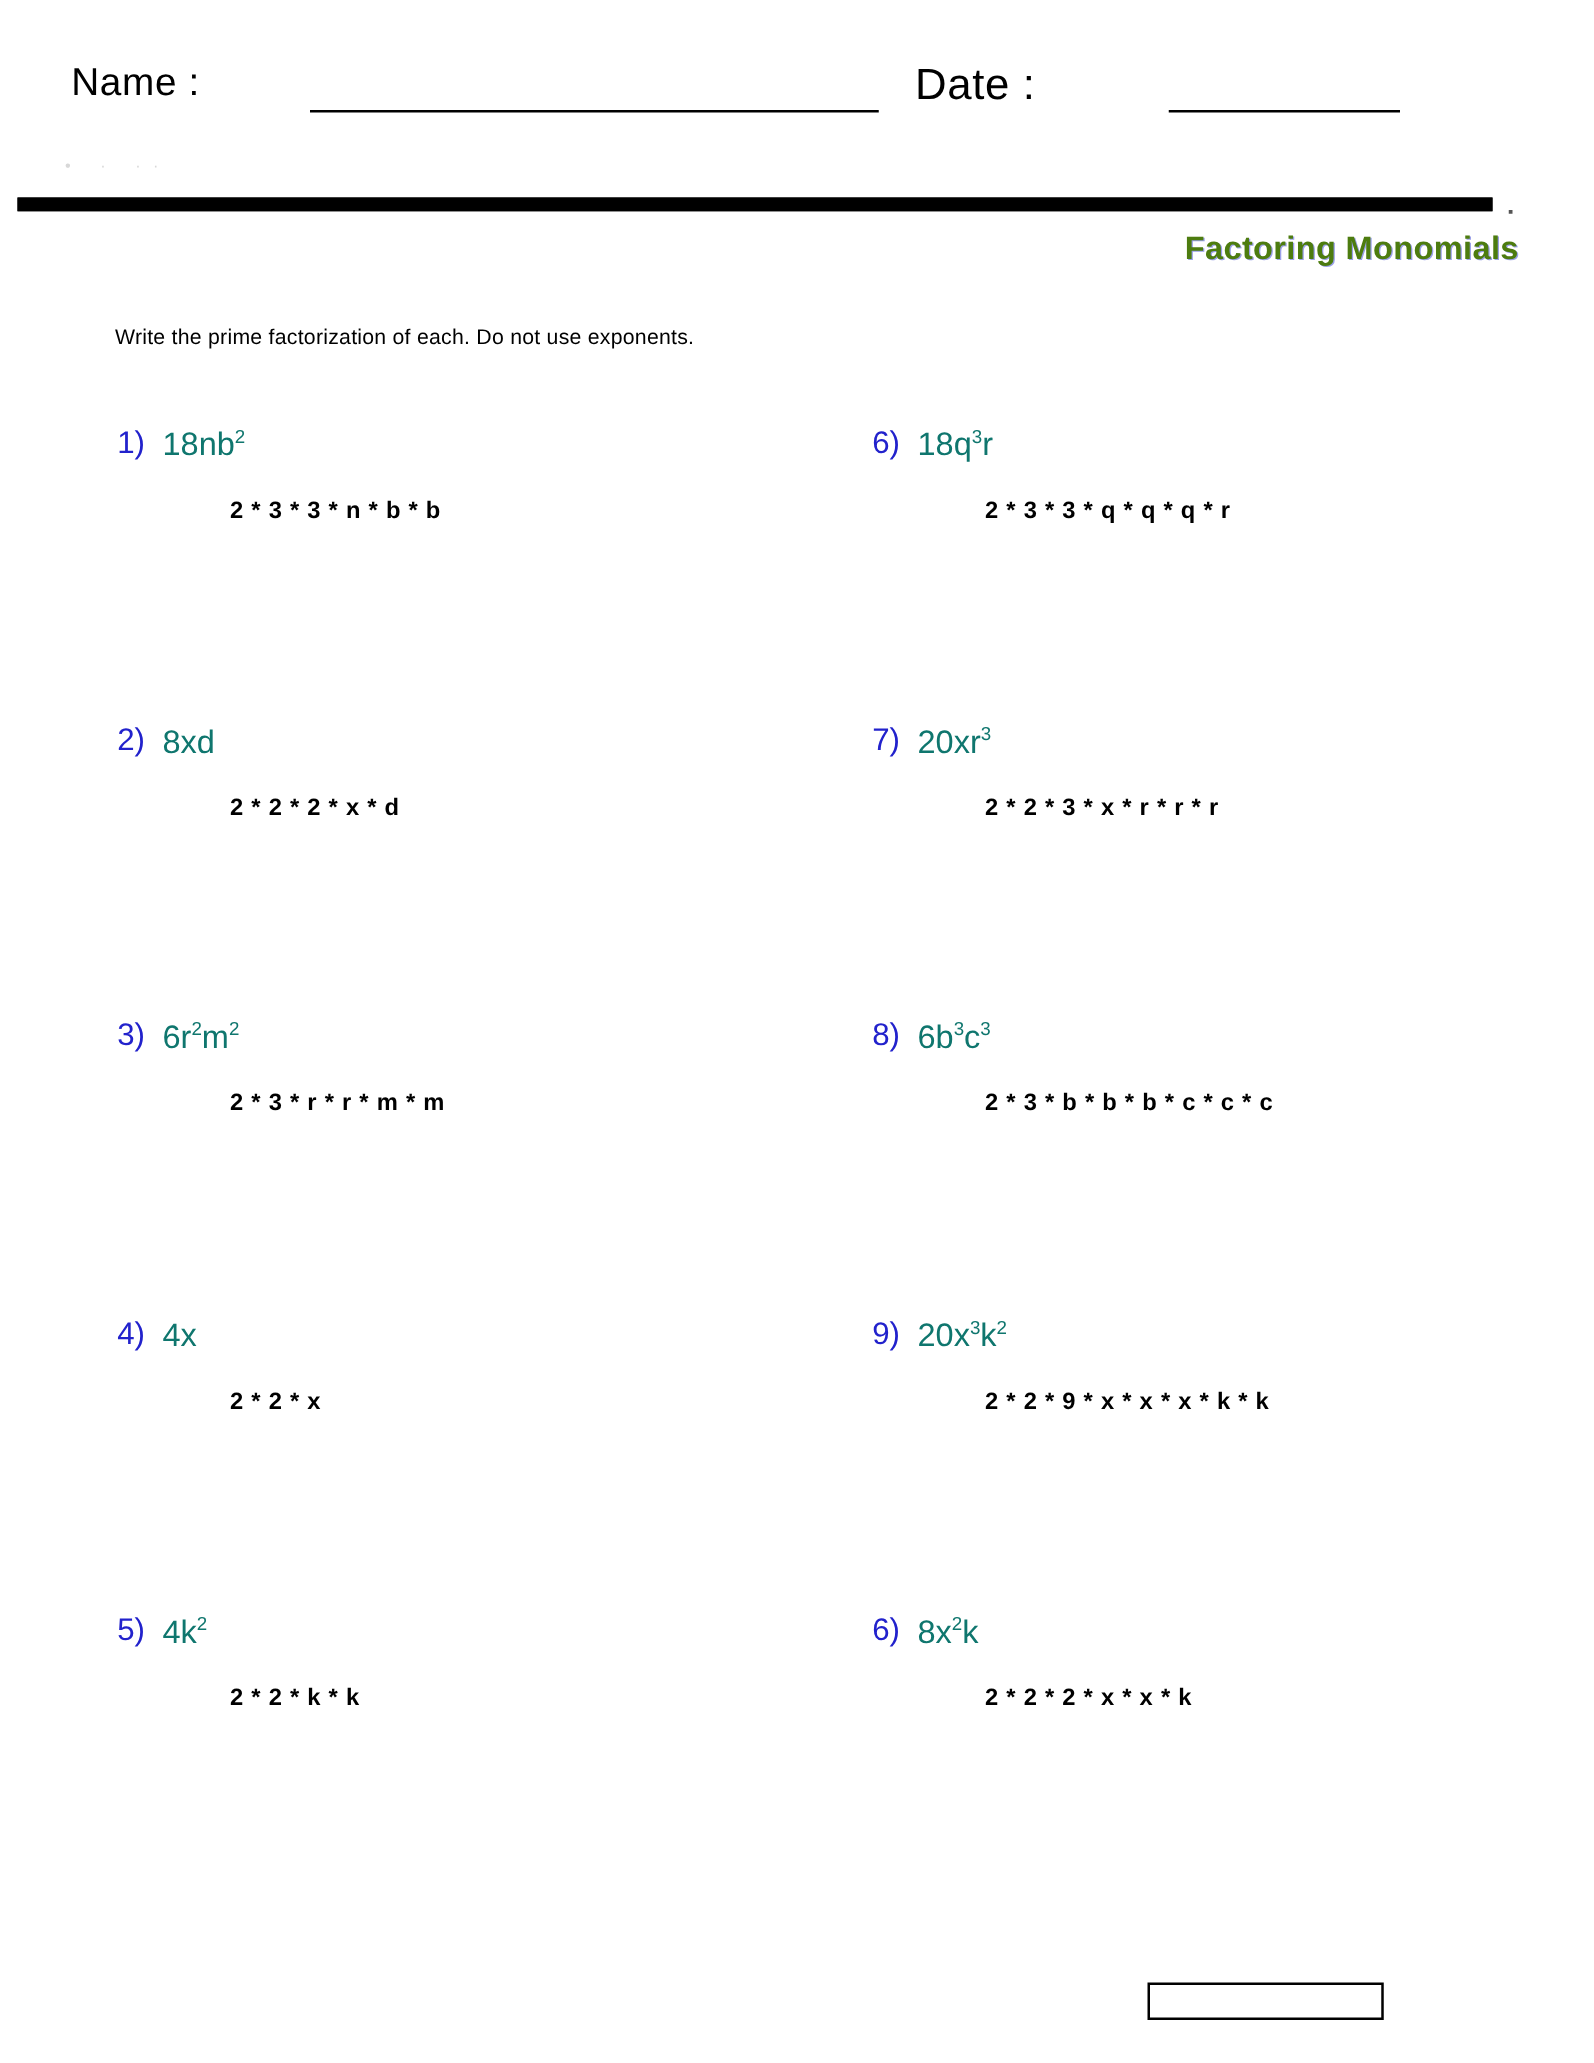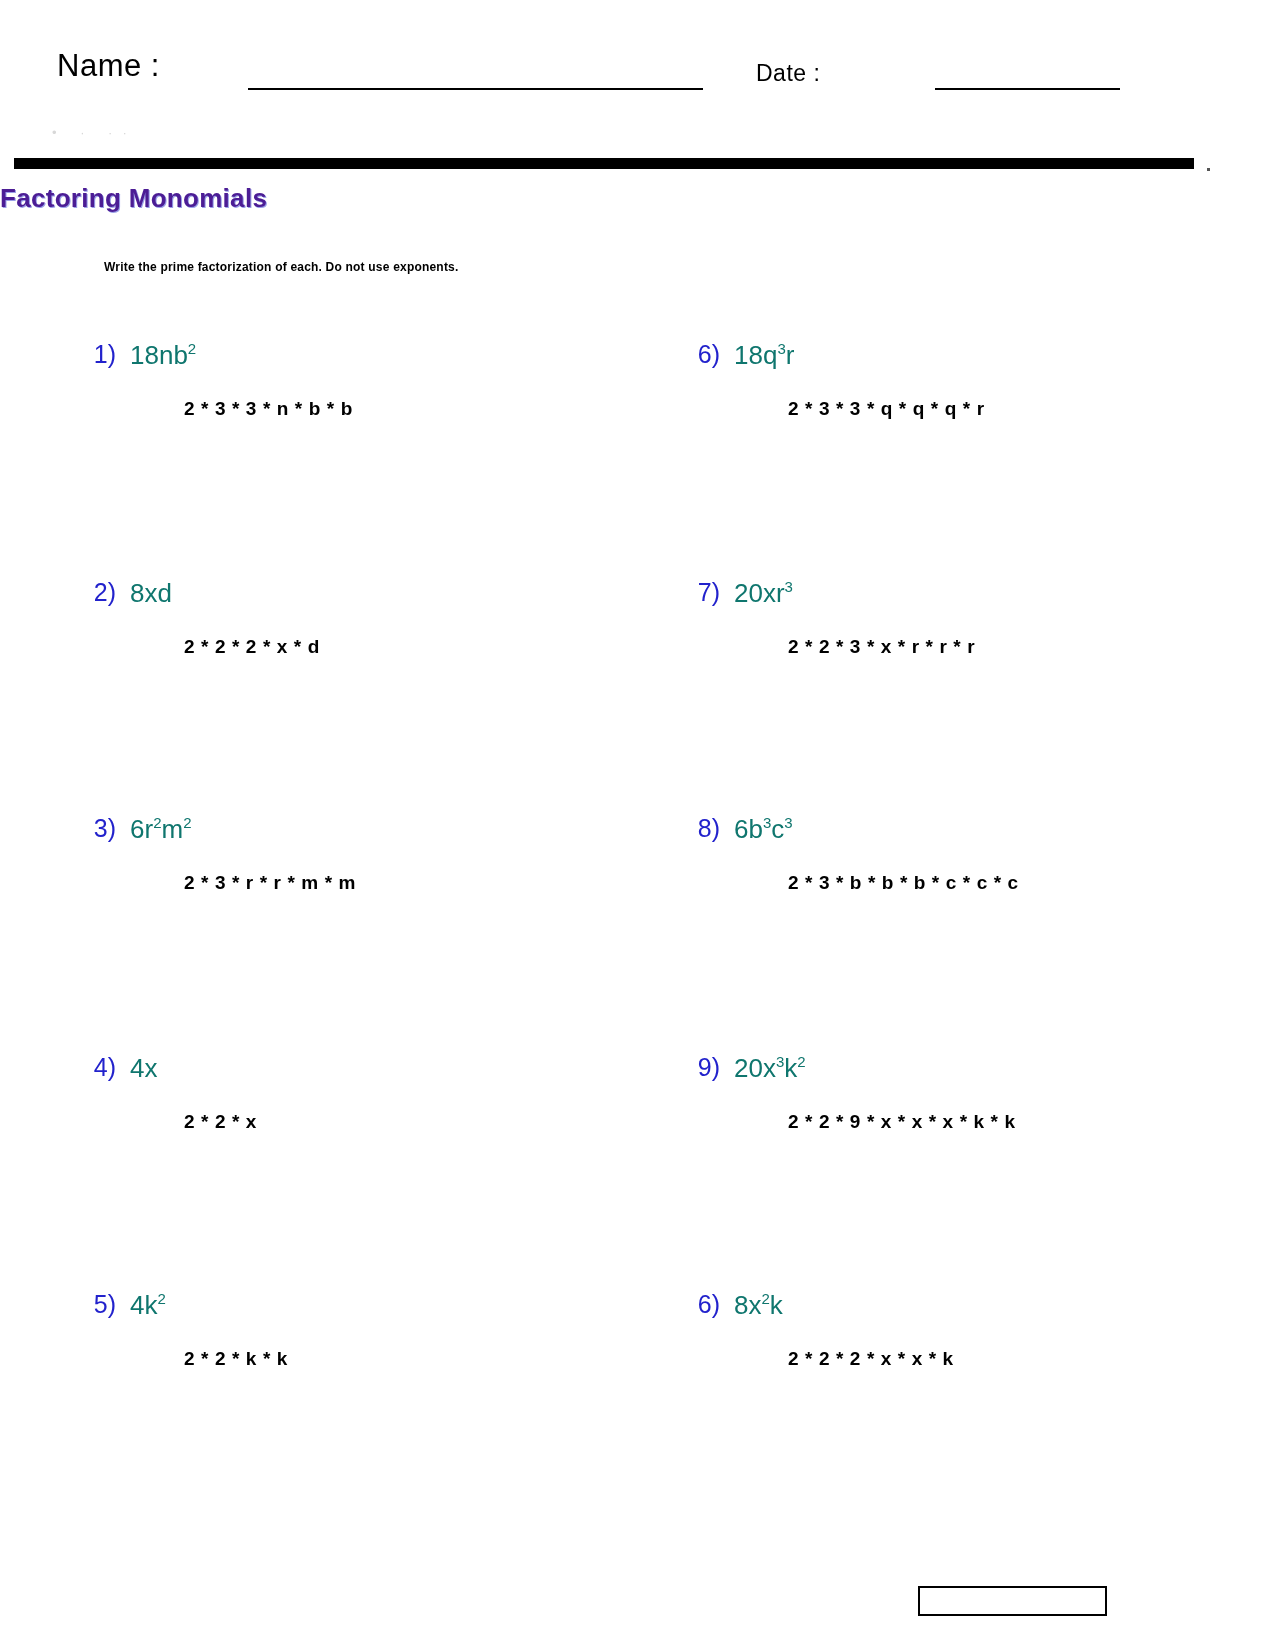--- a/index.html
+++ b/index.html
@@ -33,25 +33,24 @@
   }
   .name-line {
     position: absolute;
     left: 248px;
     top: 40px;
     width: 455px;
     border-bottom: 2px solid #000;
   }
   .date-label {
     position: absolute;
-    left: 756px;
-    top: 0;
-    font-size: 23px;
+    left: 732px;
+    top: 0;
+    font-size: 35px;
     letter-spacing: 0.5px;
-    margin-top: 12px;
   }
   .date-line {
     position: absolute;
     left: 935px;
     top: 40px;
     width: 185px;
     border-bottom: 2px solid #000;
   }
 
   
@@ -84,35 +83,35 @@
     height: 3px;
     background: #555;
   }
 
   
   .title {
     position: absolute;
     top: 183px;
     left: 0;
     width: 1215px;
-    text-align: left;
+    text-align: right;
     font-size: 26px;
     font-weight: bold;
-    color: #4c1d95;
+    color: #4d7c0f;
     text-shadow: 1px 1px 0 #9aa0e8;
     letter-spacing: 0.3px;
   }
 
   
   .instructions {
     position: absolute;
     top: 260px;
-    left: 104px;
-    font-size: 12px;
-    font-weight: bold;
+    left: 92px;
+    font-size: 17px;
+    font-weight: normal;
     letter-spacing: 0.2px;
   }
 
   
   .problems {
     position: absolute;
     top: 340px;
     left: 0;
     width: 1275px;
   }

